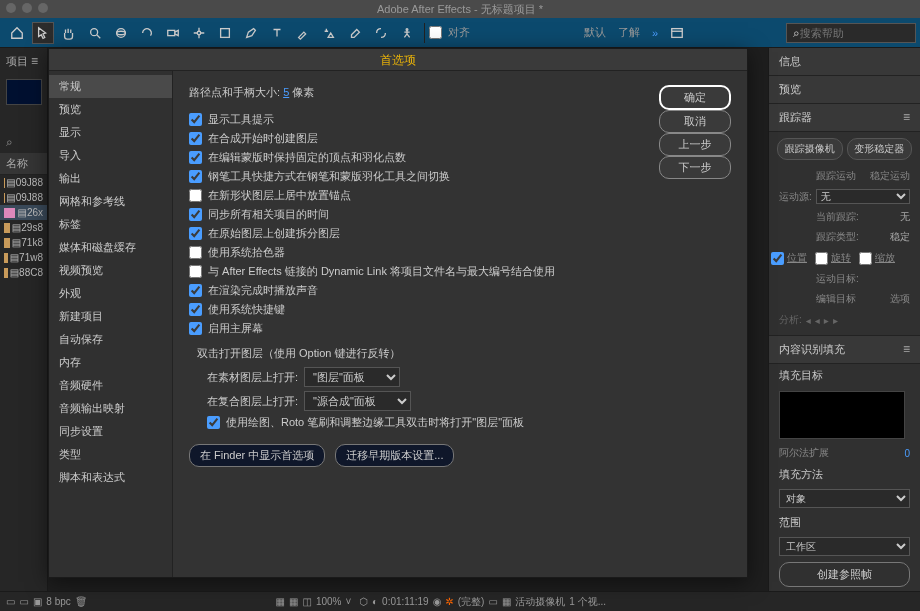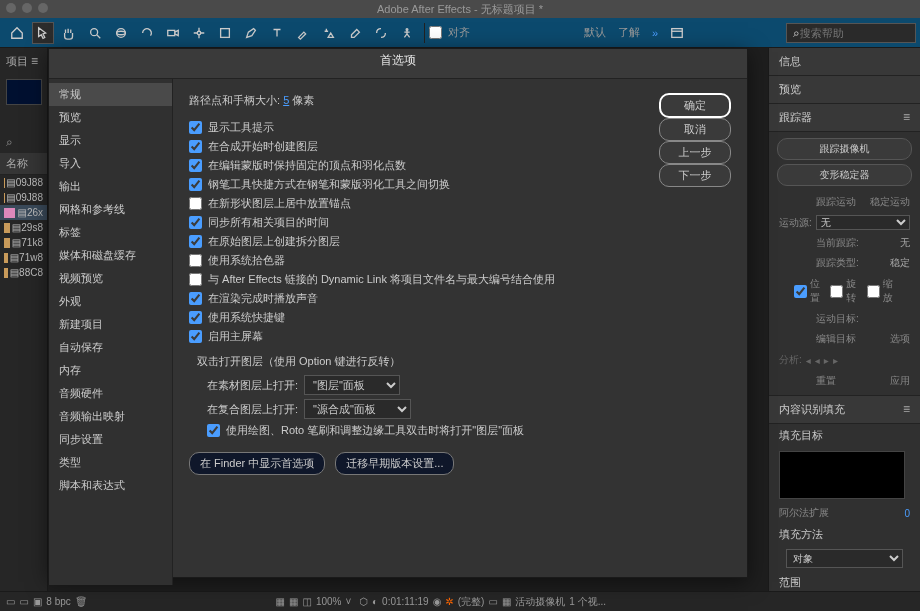--- a/index.html
+++ b/index.html
@@ -21,40 +21,40 @@
 .left .proj { padding:6px; font-size:11px; color:#aaa; }
 .left .thumb { width:36px; height:26px; background:#001030; margin:4px 6px; border:1px solid #444; }
 .left .srch { margin:4px 6px; display:flex; align-items:center; }
 .left .col-hdr { background:#353535; padding:3px 6px; font-size:11px; color:#aaa; border-bottom:1px solid #222; }
 .left .row { display:flex; align-items:center; padding:2px 4px; font-size:10px; color:#bbb; }
 .left .row.sel { background:#3a4a5a; }
 .left .fico { width:12px; height:10px; margin-right:2px; }
 .right { width:152px; background:#303030; border-left:1px solid #1a1a1a; padding:0; }
 .panel-hdr { padding:6px 10px; font-size:11px; color:#ccc; border-bottom:1px solid #222; background:#383838; display:flex; justify-content:space-between; }
 .panel-sub { padding:4px 10px; font-size:11px; color:#ccc; background:#303030; }
-.btn-row { display:flex; gap:4px; padding:6px 8px;flex-direction:column; }
+.btn-row { display:flex; gap:4px; padding:6px 8px; }
 .pill { flex:1; background:#3a3a3a; border:1px solid #555; border-radius:10px; text-align:center; padding:3px 0; font-size:10px; color:#ccc; cursor:pointer; }
 .prop { display:flex; justify-content:space-between; padding:3px 10px; font-size:10px; color:#888;margin-left:37px; }
 .prop .val { color:#aaa; }
 .dd { display:flex; align-items:center; padding:3px 10px; font-size:10px; color:#888; }
 .dd select { background:#2a2a2a; border:1px solid #555; color:#ccc; font-size:10px; flex:1; margin-left:4px; }
-.ck-row { display:flex; gap:8px; padding:4px 25px; font-size:10px; color:#888; }
+.ck-row { display:flex; gap:8px; padding:4px 2px; font-size:10px; color:#888;text-decoration:underline; }
 .ck-row label { display:flex; align-items:center; gap:3px; }
 .transport { display:flex; gap:4px; padding:4px 10px; color:#666; font-size:10px; align-items:center; }
 .transport span.i { cursor:pointer; }
 .sect { border-top:1px solid #222; margin-top:4px; }
 .preview-box { width:126px; height:48px; background:#000; margin:4px 10px; border:1px solid #444; }
 .slider-row { display:flex; justify-content:space-between; padding:3px 10px; font-size:10px; color:#888; align-items:center; }
 .slider-row .num { color:#4a9dff; }
-.wide-select { margin:3px 17px;border-radius:7px; }
+.wide-select { margin:3px 10px;border-radius:7px; }
 .wide-select select { width:100%; background:#2a2a2a; border:1px solid #555; color:#ccc; font-size:10px; padding:2px; }
 .big-btn { margin:6px 10px; border:1px solid #777; border-radius:10px; text-align:center; padding:4px 0; font-size:11px; color:#ccc; cursor:pointer; }
 .center { flex:1; background:#1e1e1e; position:relative; }
 .dialog { position:absolute; left:48px; top:0; width:700px; height:530px; background:#333; border:1px solid #1a1a1a; box-shadow:0 4px 20px rgba(0,0,0,.5); z-index:100; }
-.dlg-title { height:30px; background:#3a3a3a; text-align:center; line-height:22px; font-size:12px; color:#e5e5e5; border-bottom:1px solid #222; }
+.dlg-title { height:22px; background:#3a3a3a; text-align:center; line-height:22px; font-size:12px; color:#eab308; border-bottom:1px solid #222; }
 .dlg-body { display:flex; height:calc(100% - 22px); }
 .dlg-side { width:124px; background:#303030; border-right:1px solid #222; padding:4px 0; }
 .dlg-side .cat { padding:4px 10px; font-size:11px; color:#ccc; cursor:pointer; }
 .dlg-side .cat.sel { background:#4a4a4a; }
 .dlg-main { flex:1; padding:14px 16px; position:relative; overflow:auto; }
 .dlg-btns { position:absolute; right:16px; top:14px; display:flex; flex-direction:column; }
 .dlg-btn { width:72px; border:1px solid #888; border-radius:10px; text-align:center; padding:3px 0; font-size:11px; color:#ccc; cursor:pointer; background:#3a3a3a; }
 .dlg-btn.primary { border:2px solid #fff; }
 .path-row { font-size:11px; color:#ccc; margin-bottom:12px; }
 .path-row .lnk { color:#4a9dff; text-decoration:underline; }
@@ -289,24 +289,20 @@
         <span>编辑目标</span>
         <span>选项</span>
       </div>
     <div class="transport">
         <span>分析:</span>
         <span class="i">◂</span>
         <span class="i">◂</span>
         <span class="i">▸</span>
         <span class="i">▸</span>
       </div>
-    <div class="prop">
-        <span>重置</span>
-        <span>应用</span>
-      </div>
 
     <div class="sect">
       <div class="panel-hdr">
           <span>内容识别填充</span>
           <span class="menu-icon">≡</span>
         </div>
       <div class="panel-sub">填充目标</div>
       <div class="preview-box"></div>
       <div class="slider-row">
           <span>阿尔法扩展</span>

